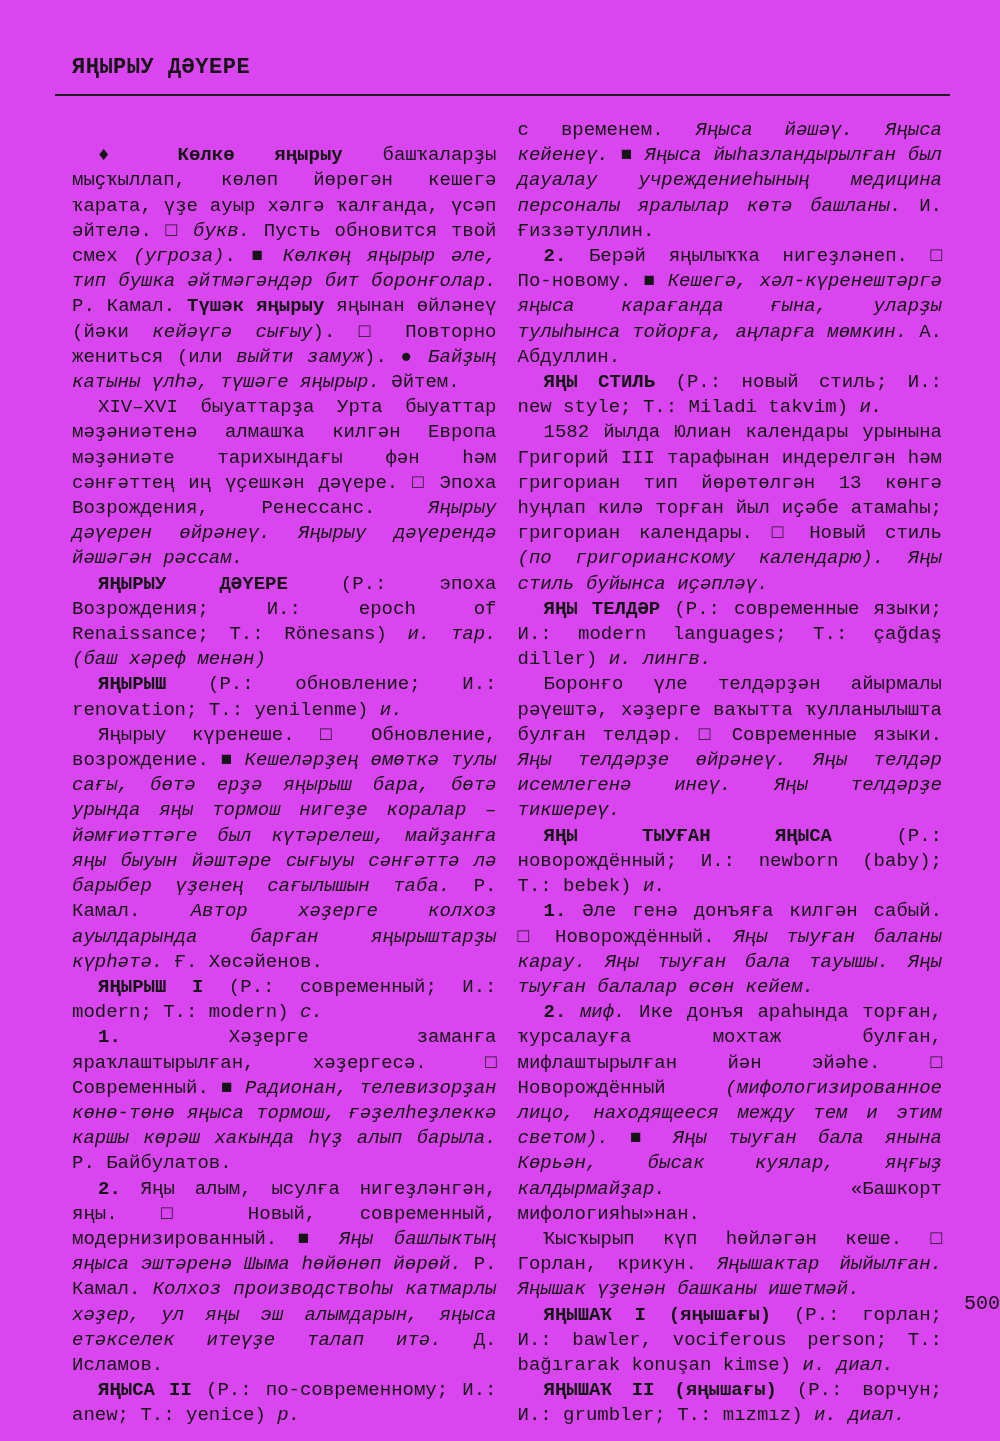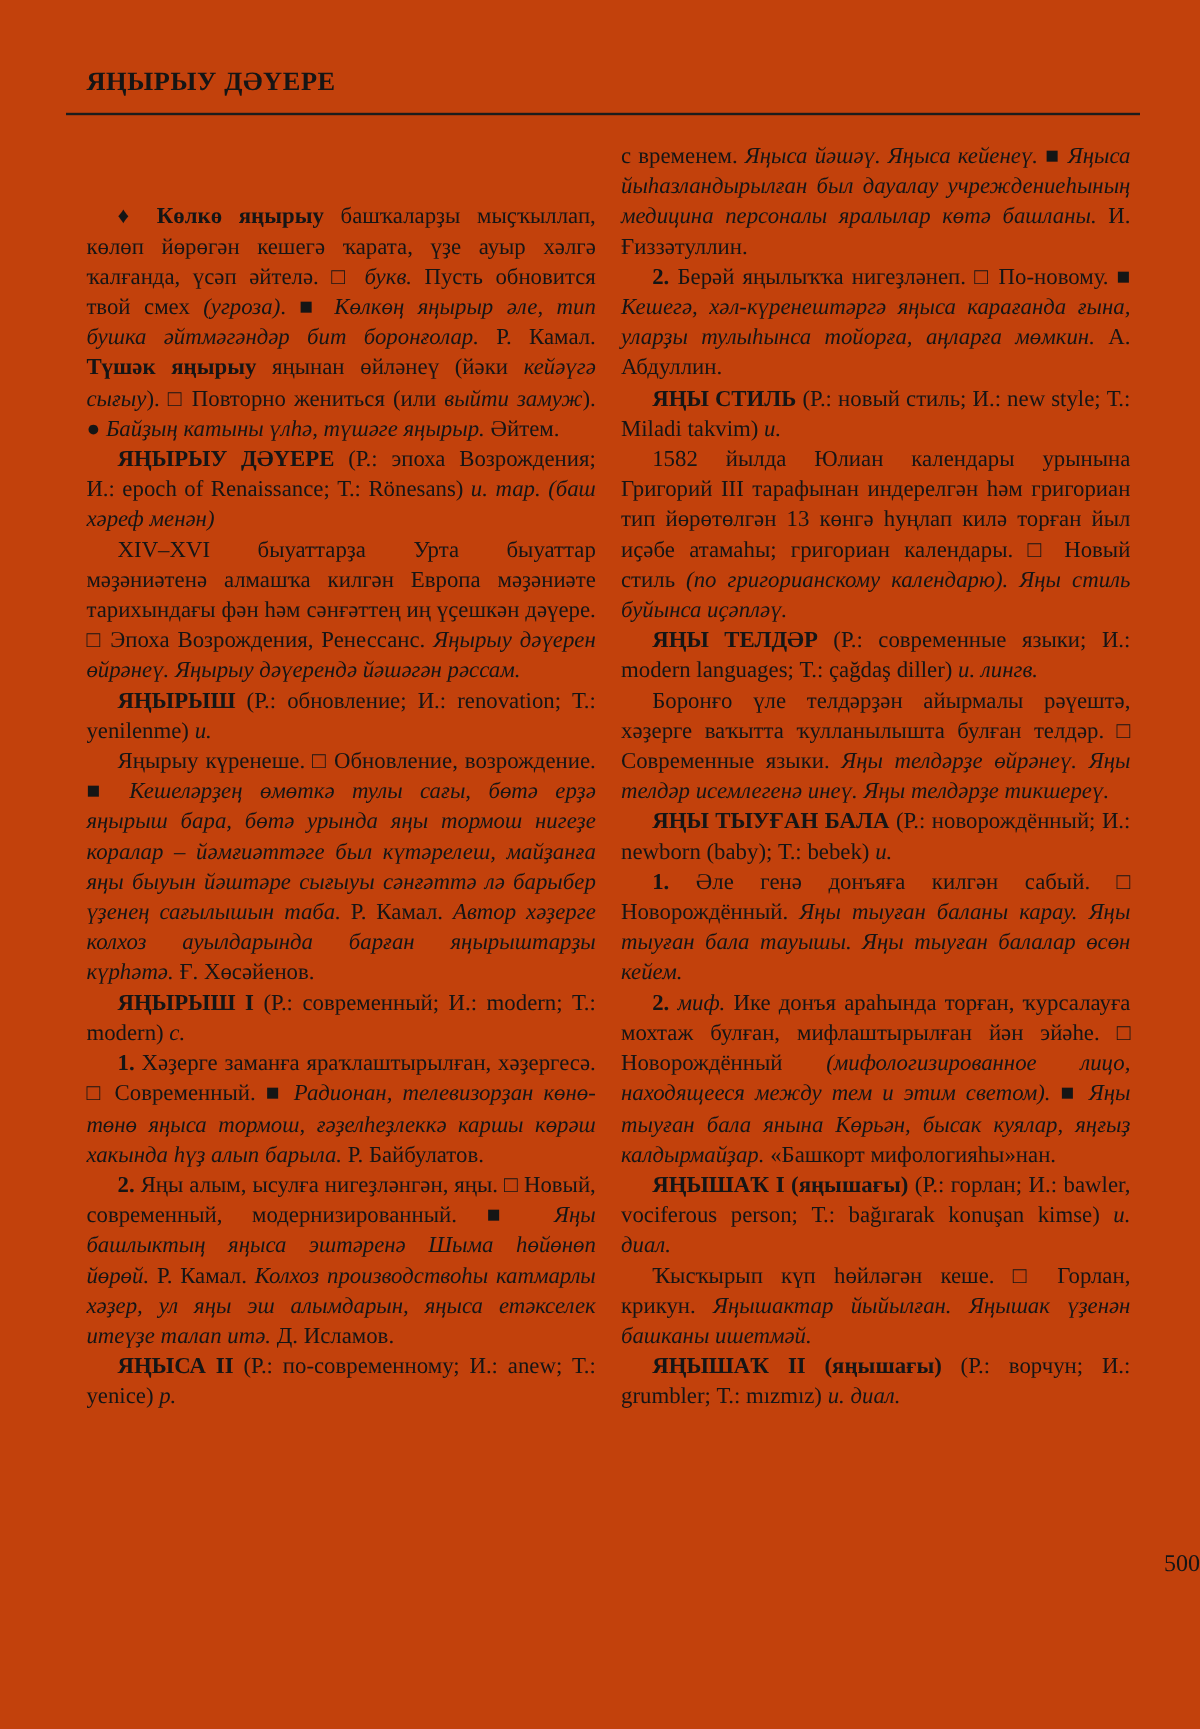--- a/index.html
+++ b/index.html
@@ -1,21 +1,21 @@
 <!DOCTYPE html>
 <html lang="ba"><head>
 <meta charset="utf-8">
 <style>
   html, body { margin:0; padding:0; background:#ffffff; }
   .page {
     position:relative;
     width:1000px; height:1441px;
-    background:#c2410c;
+    background:#d946ef;
     color:#151515;
-    font-family:Liberation Serif, serif;
+    font-family:Liberation Mono, monospace;
     box-sizing:border-box;
     padding:55px 58px 0 72px;
     overflow:hidden;
   }
   header { position:relative; height:63px; }
   .running-head {
     font-weight:bold;
     font-size:22px;
     letter-spacing:0.5px;
   }
@@ -52,39 +52,39 @@
 
 <div class="page">
   <header>
     <div class="running-head">ЯҢЫРЫУ ДӘҮЕРЕ</div>
     <div class="head-rule"></div>
   </header>
 
   <main class="columns">
     <div class="col" id="col-left">
         <p class="para indent"><span>♦ </span><span class="b">Көлкө яңырыу</span><span> башҡаларҙы мыҫҡыллап, көлөп йөрөгән кешегә ҡарата, үҙе ауыр хәлгә ҡалғанда, үсәп әйтелә. □ </span><span class="i">букв.</span><span> Пусть обновится твой смех </span><span class="i">(угроза)</span><span>. ■ </span><span class="i">Көлкөң яңырыр әле, тип бушка әйтмәгәндәр бит боронғолар.</span><span> Р. Камал. </span><span class="b">Түшәк яңырыу</span><span> яңынан өйләнеү (йәки </span><span class="i">кейәүгә сығыу</span><span>). □ Повторно жениться (или </span><span class="i">выйти замуж</span><span>). ● </span><span class="i">Байҙың катыны үлһә, түшәге яңырыр.</span><span> Әйтем.</span></p>
+        <p class="para indent"><span>XIV–XVI быуаттарҙа Урта быуаттар мәҙәниәтенә алмашҡа килгән Европа мәҙәниәте тарихындағы фән һәм сәнғәттең иң үҫешкән дәүере. □ Эпоха Возрождения, Ренессанс. </span><span class="i">Яңырыу дәүерен өйрәнеү. Яңырыу дәүерендә йәшәгән рәссам.</span></p>
         <p class="para indent"><span class="b">ЯҢЫРЫУ ДӘҮЕРЕ</span><span> (Р.: эпоха Возрождения; И.: epoch of Renaissance; Т.: Rönesans) </span><span class="i">и. тар. (баш хәреф менән)</span></p>
-        <p class="para indent"><span>XIV–XVI быуаттарҙа Урта быуаттар мәҙәниәтенә алмашҡа килгән Европа мәҙәниәте тарихындағы фән һәм сәнғәттең иң үҫешкән дәүере. □ Эпоха Возрождения, Ренессанс. </span><span class="i">Яңырыу дәүерен өйрәнеү. Яңырыу дәүерендә йәшәгән рәссам.</span></p>
         <p class="para indent"><span class="b">ЯҢЫРЫШ</span><span> (Р.: обновление; И.: renovation; Т.: yenilenme) </span><span class="i">и.</span></p>
         <p class="para indent"><span>Яңырыу күренеше. □ Обновление, возрождение. ■ </span><span class="i">Кешеләрҙең өмөткә тулы сағы, бөтә ерҙә яңырыш бара, бөтә урында яңы тормош нигеҙе коралар – йәмғиәттәге был күтәрелеш, майҙанға яңы быуын йәштәре сығыуы сәнғәттә лә барыбер үҙенең сағылышын таба.</span><span> Р. Камал. </span><span class="i">Автор хәҙерге колхоз ауылдарында барған яңырыштарҙы күрһәтә.</span><span> Ғ. Хөсәйенов.</span></p>
         <p class="para indent"><span class="b">ЯҢЫРЫШ I</span><span> (Р.: современный; И.: modern; Т.: modern) </span><span class="i">с.</span></p>
         <p class="para indent"><span class="b">1.</span><span> Хәҙерге заманға яраҡлаштырылған, хәҙергесә. □ Современный. ■ </span><span class="i">Радионан, телевизорҙан көнө-төнө яңыса тормош, ғәҙелһеҙлеккә каршы көрәш хакында һүҙ алып барыла.</span><span> Р. Байбулатов.</span></p>
         <p class="para indent"><span class="b">2.</span><span> Яңы алым, ысулға нигеҙләнгән, яңы. □ Новый, современный, модернизированный. ■ </span><span class="i">Яңы башлыктың яңыса эштәренә Шыма һөйөнөп йөрөй.</span><span> Р. Камал. </span><span class="i">Колхоз производствоһы катмарлы хәҙер, ул яңы эш алымдарын, яңыса етәкселек итеүҙе талап итә.</span><span> Д. Исламов.</span></p>
         <p class="para indent"><span class="b">ЯҢЫСА II</span><span> (Р.: по-современному; И.: anew; Т.: yenice) </span><span class="i">р.</span></p>
       </div>
     <div class="col" id="col-right">
         <p class="para"><span>с временем. </span><span class="i">Яңыса йәшәү. Яңыса кейенеү.</span><span> ■ </span><span class="i">Яңыса йыһазландырылған был дауалау учреждениеһының медицина персоналы яралылар көтә башланы.</span><span> И. Ғиззәтуллин.</span></p>
         <p class="para indent"><span class="b">2.</span><span> Берәй яңылыҡҡа нигеҙләнеп. □ По-новому. ■ </span><span class="i">Кешегә, хәл-күренештәргә яңыса карағанда ғына, уларҙы тулыһынса тойорға, аңларға мөмкин.</span><span> А. Абдуллин.</span></p>
         <p class="para indent"><span class="b">ЯҢЫ СТИЛЬ</span><span> (Р.: новый стиль; И.: new style; Т.: Miladi takvim) </span><span class="i">и.</span></p>
         <p class="para indent"><span>1582 йылда Юлиан календары урынына Григорий III тарафынан индерелгән һәм григориан тип йөрөтөлгән 13 көнгә һуңлап килә торған йыл иҫәбе атамаһы; григориан календары. □ Новый стиль </span><span class="i">(по григорианскому календарю). Яңы стиль буйынса иҫәпләү.</span></p>
         <p class="para indent"><span class="b">ЯҢЫ ТЕЛДӘР</span><span> (Р.: современные языки; И.: modern languages; Т.: çağdaş diller) </span><span class="i">и. лингв.</span></p>
         <p class="para indent"><span>Боронғо үле телдәрҙән айырмалы рәүештә, хәҙерге ваҡытта ҡулланылышта булған телдәр. □ Современные языки. </span><span class="i">Яңы телдәрҙе өйрәнеү. Яңы телдәр исемлегенә инеү. Яңы телдәрҙе тикшереү.</span></p>
-        <p class="para indent"><span class="b">ЯҢЫ ТЫУҒАН БАЛА</span><span> (Р.: новорождённый; И.: newborn (baby); Т.: bebek) </span><span class="i">и.</span></p>
+        <p class="para indent"><span class="b">ЯҢЫ ТЫУҒАН ЯҢЫСА</span><span> (Р.: новорождённый; И.: newborn (baby); Т.: bebek) </span><span class="i">и.</span></p>
         <p class="para indent"><span class="b">1.</span><span> Әле генә донъяға килгән сабый. □ Новорождённый. </span><span class="i">Яңы тыуған баланы карау. Яңы тыуған бала тауышы. Яңы тыуған балалар өсөн кейем.</span></p>
         <p class="para indent"><span class="b">2.</span><span> </span><span class="i">миф.</span><span> Ике донъя араһында торған, ҡурсалауға мохтаж булған, мифлаштырылған йән эйәһе. □ Новорождённый </span><span class="i">(мифологизированное лицо, находящееся между тем и этим светом).</span><span> ■ </span><span class="i">Яңы тыуған бала янына Көрьән, бысак куялар, яңғыҙ калдырмайҙар.</span><span> «Башкорт мифологияһы»нан.</span></p>
+        <p class="para indent"><span>Ҡысҡырып күп һөйләгән кеше. □ Горлан, крикун. </span><span class="i">Яңышактар йыйылған. Яңышак үҙенән башканы ишетмәй.</span></p>
         <p class="para indent"><span class="b">ЯҢЫШАҠ I (яңышағы)</span><span> (Р.: горлан; И.: bawler, vociferous person; Т.: bağırarak konuşan kimse) </span><span class="i">и. диал.</span></p>
-        <p class="para indent"><span>Ҡысҡырып күп һөйләгән кеше. □ Горлан, крикун. </span><span class="i">Яңышактар йыйылған. Яңышак үҙенән башканы ишетмәй.</span></p>
         <p class="para indent"><span class="b">ЯҢЫШАҠ II (яңышағы)</span><span> (Р.: ворчун; И.: grumbler; Т.: mızmız) </span><span class="i">и. диал.</span></p>
       </div>
   </main>
 
   <div class="page-number">500</div>
 </div>
 
 </body></html>

